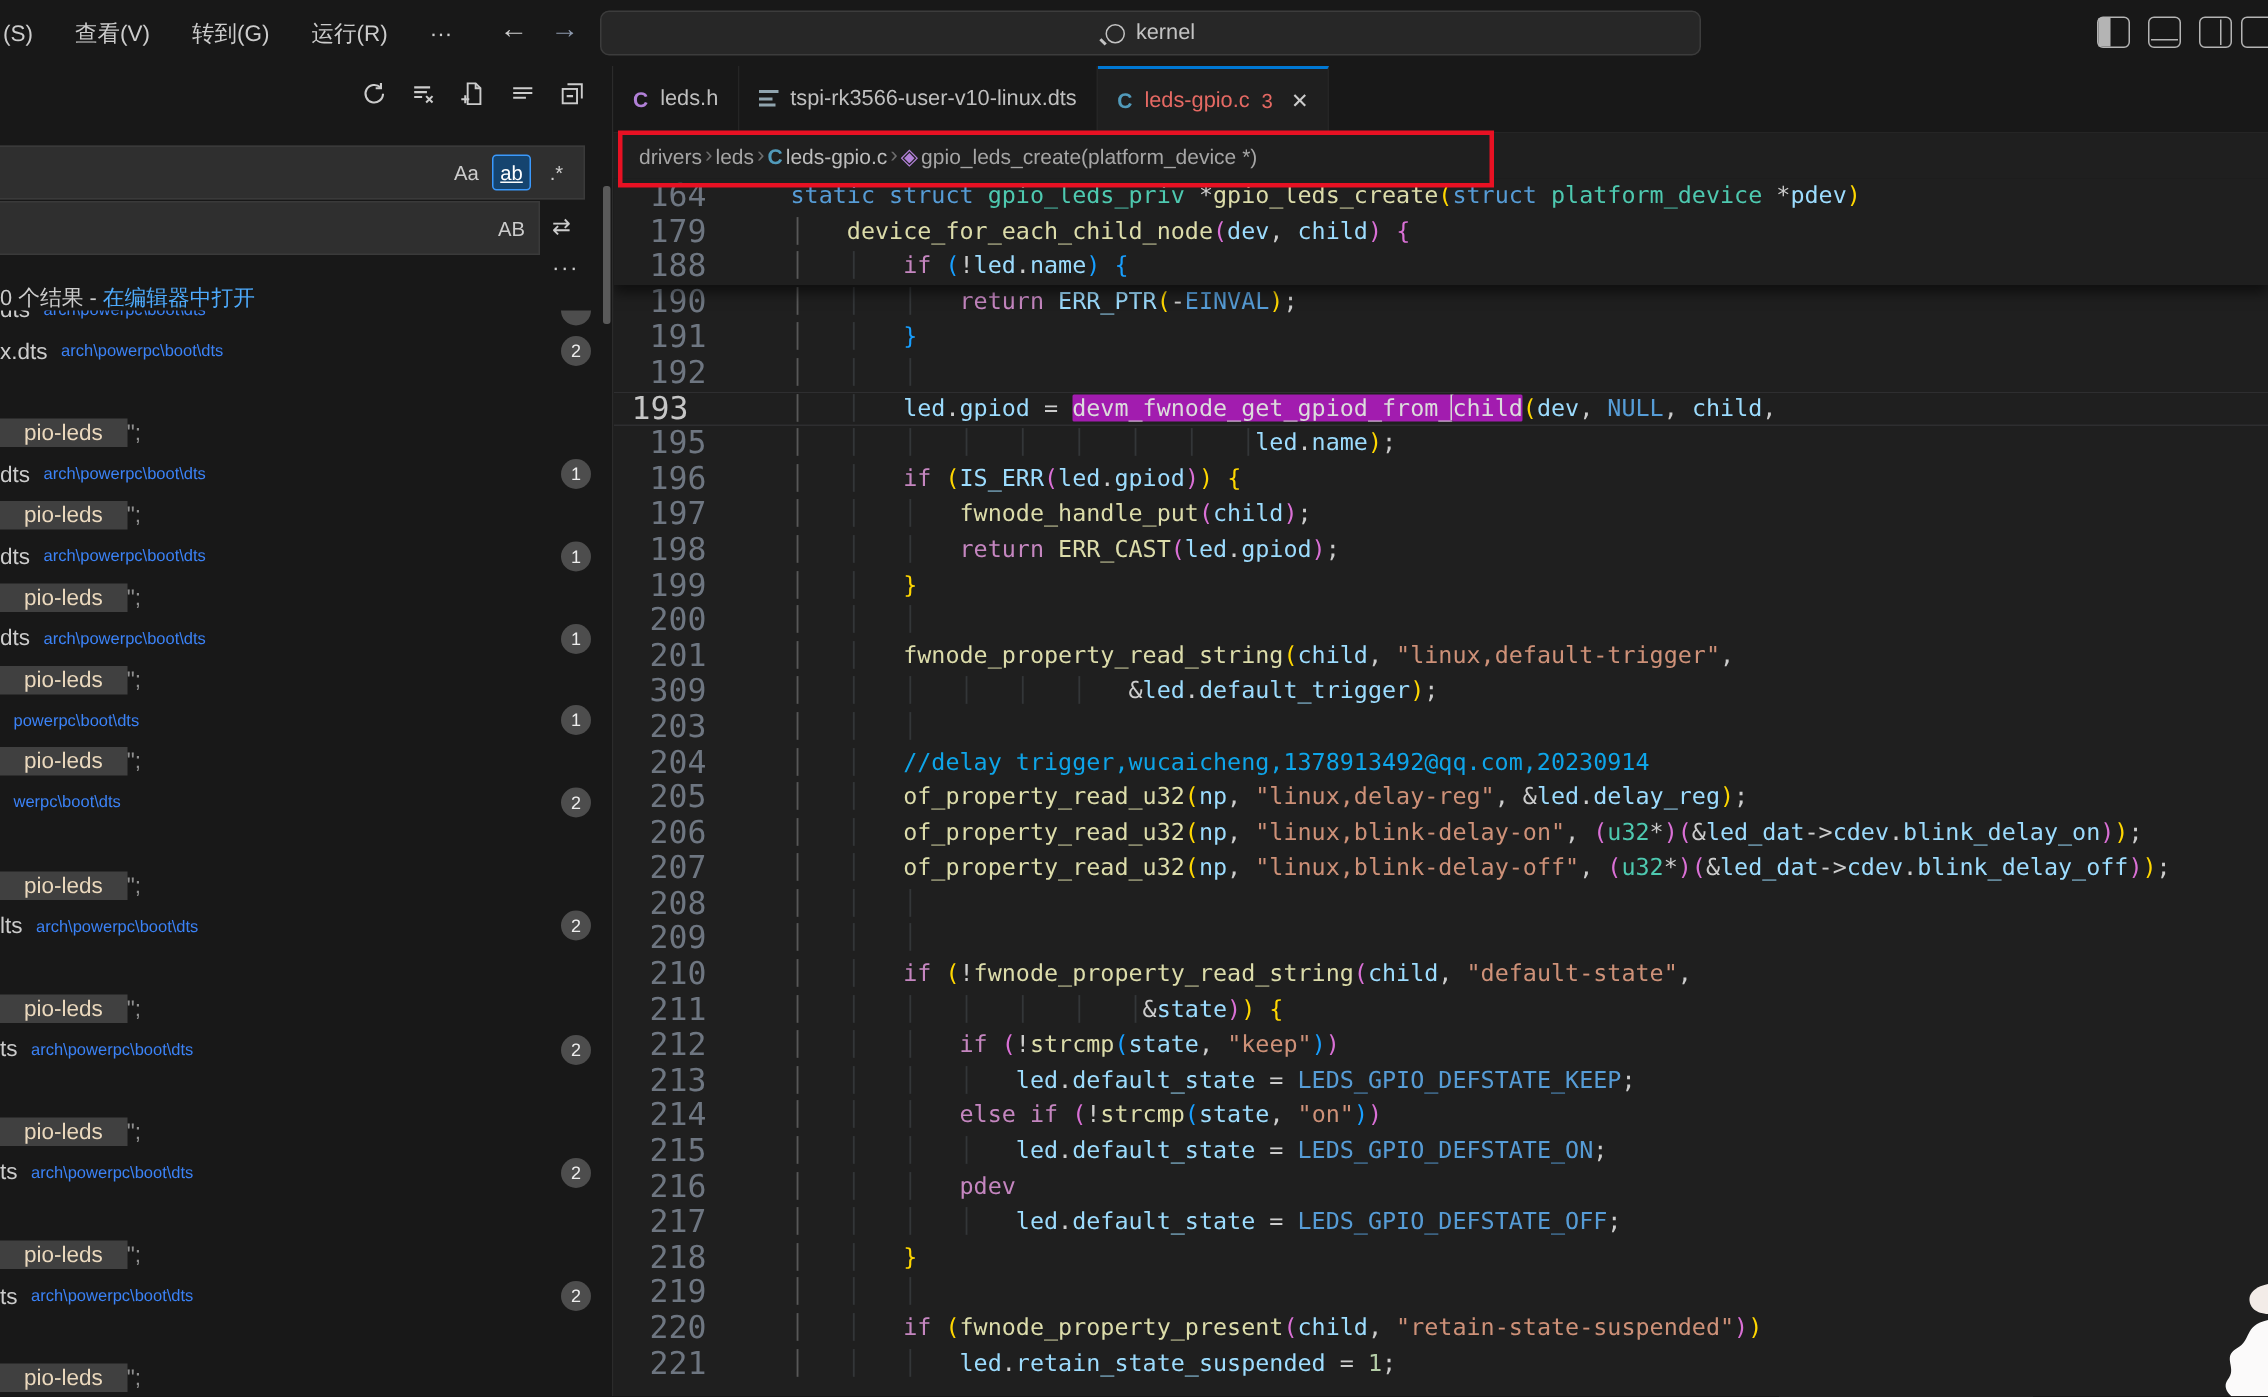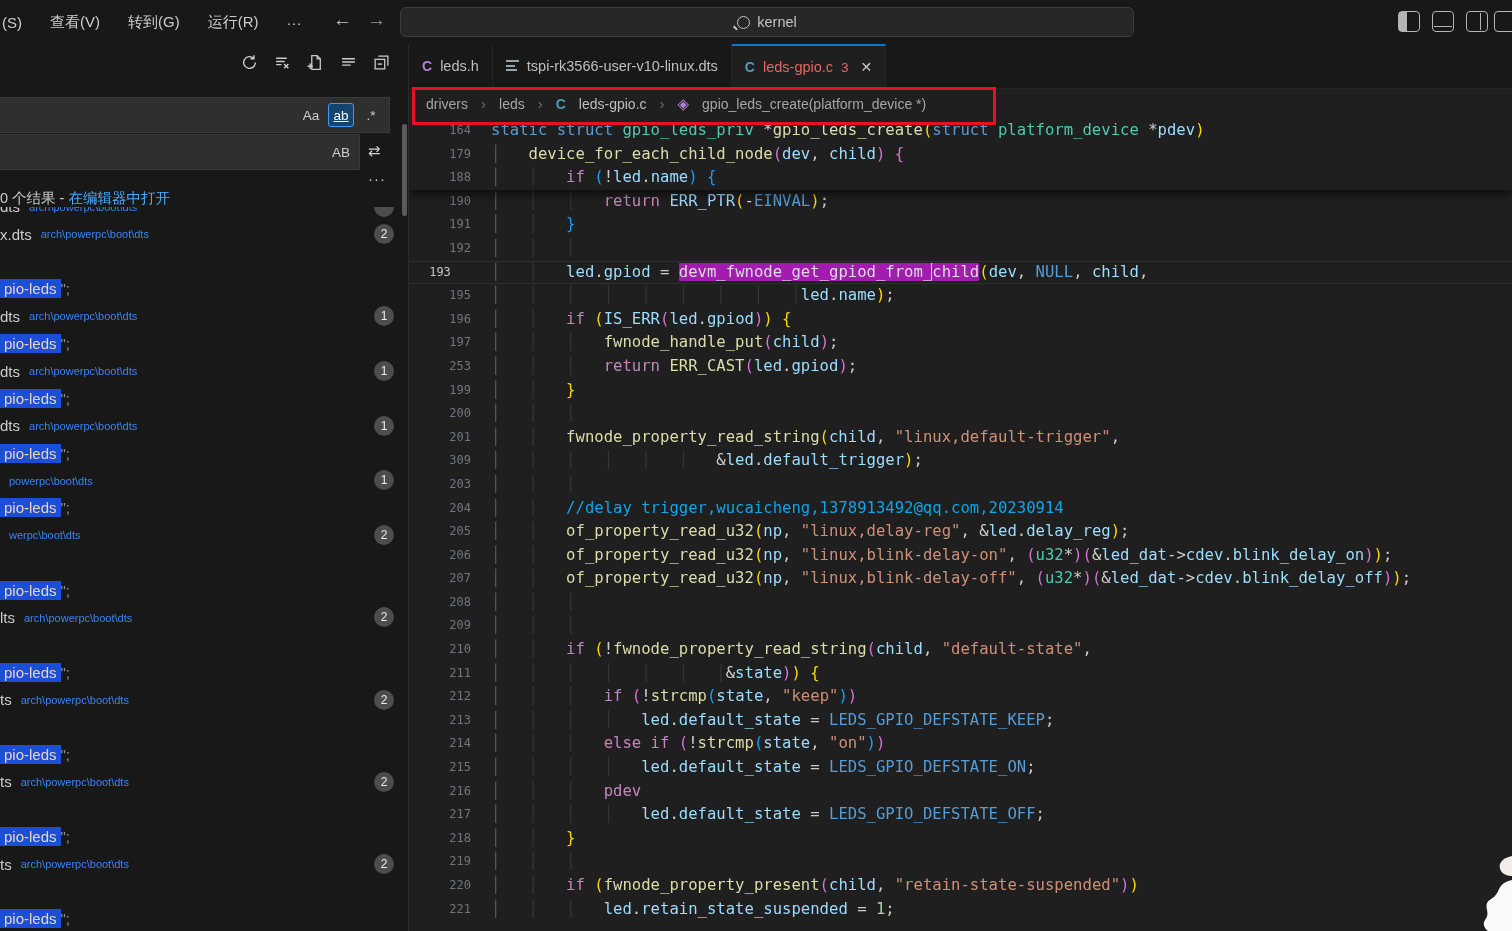--- a/index.html
+++ b/index.html
@@ -44,53 +44,53 @@
   #result-summary{position:absolute;left:0;top:145px;font-size:14.5px;color:#cccccc;white-space:nowrap;}
   #result-summary .link{color:#4daafc;cursor:pointer;}
   #results{position:absolute;left:0;top:163px;right:0;bottom:0;overflow:hidden;}
   .srow{height:27.4px;display:flex;align-items:center;position:relative;white-space:nowrap;
         font-size:15px;cursor:pointer;}
   .srow .fname{color:#cccccc;margin-right:9px;}
   .srow .fpath{color:#3b82f6;font-size:11px;}
   .srow .badge{position:absolute;right:14px;top:3.5px;width:20px;height:20px;border-radius:50%;
                background:#4d4d4d;color:#ededed;font-size:12px;display:flex;align-items:center;
                justify-content:center;}
-  .srow .mhl{background:#1d4ed8;color:#ead8bd;padding:1px 4px;text-align:center;}
+  .srow .mhl{background:#404040;color:#ead8bd;padding:1px 16px;text-align:center;}
   .srow .mpost{color:#8f8f8f;}
   #sb-scroll{position:absolute;right:1px;top:80px;width:5px;height:92px;background:#5a5a5a;border-radius:2px;}
   
   #editor{position:absolute;left:409px;top:44px;right:0;bottom:0;background:#1f1f1f;}
   #tabbar{position:absolute;left:0;top:0;right:0;height:44px;background:#181818;display:flex;
           border-bottom:1px solid #252525;}
   .tab{display:flex;align-items:center;height:43px;padding:0 13px;border-right:1px solid #252525;
        font-size:14.5px;color:#bfbfbf;background:#181818;cursor:pointer;box-sizing:border-box;gap:8px;}
   .tab.active{background:#1f1f1f;height:44px;border-top:2px solid #0078d4;border-bottom:none;
               padding-top:0;color:#e56963;}
   .cicon{font-weight:bold;font-size:14px;}
   .dtsicon{display:inline-block;width:13px;}
   .dtsicon i{display:block;height:2px;background:#90a4ae;margin:2.5px 0;}
   .dtsicon i:nth-child(2){width:9px;}
   .dtsicon i:nth-child(3){width:11px;}
   .tab .prob{color:#e56963;font-size:13.5px;}
   .tab .closex{color:#cccccc;font-size:14px;margin-left:4px;}
   #breadcrumb{position:absolute;left:0;top:44px;right:0;height:31px;display:flex;align-items:center;
-              padding-left:17px;gap:13px;font-size:14px;color:#a5a5a5;white-space:nowrap;}
+              padding-left:17px;gap:2px;font-size:14px;color:#a5a5a5;white-space:nowrap;}
   #breadcrumb .sep{color:#6e6e6e;font-size:15px;}
   #redbox{position:absolute;left:3px;top:43px;width:578px;height:32px;border:3px solid #e81123;
           z-index:6;pointer-events:none;}
   
   #codewrap{position:absolute;left:0;top:75px;right:0;bottom:0;overflow:hidden;
             font-family:"DejaVu Sans Mono",monospace;font-size:15.6px;line-height:23.6px;}
   #sticky{position:relative;z-index:3;background:#1f1f1f;box-shadow:0 5px 8px rgba(0,0,0,0.5);}
   .crow{height:23.6px;display:flex;white-space:pre;box-sizing:border-box;}
   .crow.current{box-shadow:inset 0 1px 0 #2e2e30, inset 0 -1px 0 #2e2e30;}
-  .gut{width:74px;flex:none;text-align:right;padding-right:12px;color:#6e7681;font-size:12px;
+  .gut{width:74px;flex:none;text-align:right;padding-right:12px;color:#6e7681;font-size:21px;
        box-sizing:border-box;}
   .crow.current .gut{color:#c6c6c6;text-align:center;}
-  .ctx{flex:1;padding-left:8px;white-space:pre;}
+  .ctx{flex:1;padding-left:8px;white-space:pre;margin-left:36px;}
   .ga{color:#585858;} .g{color:#333638;}
   .tk-kw{color:#C586C0;} .tk-st{color:#569CD6;} .tk-ty{color:#4EC9B0;} .tk-fn{color:#DCDCAA;}
   .tk-v{color:#9CDCFE;} .tk-s{color:#CE9178;} .tk-c{color:#0ea5e9;} .tk-ct{color:#569CD6;}
   .tk-p{color:#cccccc;} .tk-b1{color:#FFD700;} .tk-b2{color:#DA70D6;} .tk-b3{color:#179FFF;}
   .tk-num{color:#B5CEA8;}
   .tk-whl{background:#a21caf;color:#dcdcdc;border-radius:1px;}
   .caret{display:inline-block;width:2px;height:17px;background:#d7d7d7;vertical-align:-3px;
          margin:0 -1px;}
   #blob{position:absolute;right:0;bottom:0;z-index:8;}
 </style>
@@ -311,21 +311,21 @@
           <div class="crow"><span class="gut">188</span><span class="ctx"><span class="ga">│</span><span class="g">   │   </span><span class="tk-kw">if </span><span class="tk-b3">(</span><span class="tk-p">!</span><span class="tk-v">led</span><span class="tk-p">.</span><span class="tk-v">name</span><span class="tk-b3">)</span><span class="tk-p"> </span><span class="tk-b3">{</span></span></div>
         </div>
       <div id="codebody">
           <div class="crow"><span class="gut">190</span><span class="ctx"><span class="ga">│</span><span class="g">   │   │   </span><span class="tk-kw">return </span><span class="tk-v">ERR_PTR</span><span class="tk-b1">(</span><span class="tk-p">-</span><span class="tk-ct">EINVAL</span><span class="tk-b1">)</span><span class="tk-p">;</span></span></div>
           <div class="crow"><span class="gut">191</span><span class="ctx"><span class="ga">│</span><span class="g">   │   </span><span class="tk-b3">}</span></span></div>
           <div class="crow"><span class="gut">192</span><span class="ctx"><span class="ga">│</span><span class="g">   │   │</span></span></div>
           <div class="crow current"><span class="gut">193</span><span class="ctx"><span class="ga">│</span><span class="g">   │   </span><span class="tk-v">led</span><span class="tk-p">.</span><span class="tk-v">gpiod</span><span class="tk-p"> = </span><span class="tk-whl">devm_fwnode_get_gpiod_from_</span><span class="caret"></span><span class="tk-whl">child</span><span class="tk-b1">(</span><span class="tk-v">dev</span><span class="tk-p">, </span><span class="tk-ct">NULL</span><span class="tk-p">, </span><span class="tk-v">child</span><span class="tk-p">,</span></span></div>
           <div class="crow"><span class="gut">195</span><span class="ctx"><span class="ga">│</span><span class="g">   │   │   │   │   │   │   │   │</span><span class="tk-v">led</span><span class="tk-p">.</span><span class="tk-v">name</span><span class="tk-b1">)</span><span class="tk-p">;</span></span></div>
           <div class="crow"><span class="gut">196</span><span class="ctx"><span class="ga">│</span><span class="g">   │   </span><span class="tk-kw">if </span><span class="tk-b1">(</span><span class="tk-v">IS_ERR</span><span class="tk-b2">(</span><span class="tk-v">led</span><span class="tk-p">.</span><span class="tk-v">gpiod</span><span class="tk-b2">)</span><span class="tk-b1">)</span><span class="tk-p"> </span><span class="tk-b1">{</span></span></div>
           <div class="crow"><span class="gut">197</span><span class="ctx"><span class="ga">│</span><span class="g">   │   │   </span><span class="tk-fn">fwnode_handle_put</span><span class="tk-b2">(</span><span class="tk-v">child</span><span class="tk-b2">)</span><span class="tk-p">;</span></span></div>
-          <div class="crow"><span class="gut">253</span><span class="ctx"><span class="ga">│</span><span class="g">   │   │   </span><span class="tk-kw">return </span><span class="tk-fn">ERR_CAST</span><span class="tk-b2">(</span><span class="tk-v">led</span><span class="tk-p">.</span><span class="tk-v">gpiod</span><span class="tk-b2">)</span><span class="tk-p">;</span></span></div>
+          <div class="crow"><span class="gut">198</span><span class="ctx"><span class="ga">│</span><span class="g">   │   │   </span><span class="tk-kw">return </span><span class="tk-fn">ERR_CAST</span><span class="tk-b2">(</span><span class="tk-v">led</span><span class="tk-p">.</span><span class="tk-v">gpiod</span><span class="tk-b2">)</span><span class="tk-p">;</span></span></div>
           <div class="crow"><span class="gut">199</span><span class="ctx"><span class="ga">│</span><span class="g">   │   </span><span class="tk-b1">}</span></span></div>
           <div class="crow"><span class="gut">200</span><span class="ctx"><span class="ga">│</span><span class="g">   │   │</span></span></div>
           <div class="crow"><span class="gut">201</span><span class="ctx"><span class="ga">│</span><span class="g">   │   </span><span class="tk-fn">fwnode_property_read_string</span><span class="tk-b1">(</span><span class="tk-v">child</span><span class="tk-p">, </span><span class="tk-s">"linux,default-trigger"</span><span class="tk-p">,</span></span></div>
           <div class="crow"><span class="gut">309</span><span class="ctx"><span class="ga">│</span><span class="g">   │   │   │   │   │   </span><span class="tk-p">&amp;</span><span class="tk-v">led</span><span class="tk-p">.</span><span class="tk-v">default_trigger</span><span class="tk-b1">)</span><span class="tk-p">;</span></span></div>
           <div class="crow"><span class="gut">203</span><span class="ctx"><span class="ga">│</span><span class="g">   │   │</span></span></div>
           <div class="crow"><span class="gut">204</span><span class="ctx"><span class="ga">│</span><span class="g">   │   </span><span class="tk-c">//delay trigger,wucaicheng,1378913492@qq.com,20230914</span></span></div>
           <div class="crow"><span class="gut">205</span><span class="ctx"><span class="ga">│</span><span class="g">   │   </span><span class="tk-fn">of_property_read_u32</span><span class="tk-b1">(</span><span class="tk-v">np</span><span class="tk-p">, </span><span class="tk-s">"linux,delay-reg"</span><span class="tk-p">, &amp;</span><span class="tk-v">led</span><span class="tk-p">.</span><span class="tk-v">delay_reg</span><span class="tk-b1">)</span><span class="tk-p">;</span></span></div>
           <div class="crow"><span class="gut">206</span><span class="ctx"><span class="ga">│</span><span class="g">   │   </span><span class="tk-fn">of_property_read_u32</span><span class="tk-b1">(</span><span class="tk-v">np</span><span class="tk-p">, </span><span class="tk-s">"linux,blink-delay-on"</span><span class="tk-p">, </span><span class="tk-b2">(</span><span class="tk-ty">u32</span><span class="tk-p">*</span><span class="tk-b2">)</span><span class="tk-b2">(</span><span class="tk-p">&amp;</span><span class="tk-v">led_dat</span><span class="tk-p">-&gt;</span><span class="tk-v">cdev</span><span class="tk-p">.</span><span class="tk-v">blink_delay_on</span><span class="tk-b2">)</span><span class="tk-b1">)</span><span class="tk-p">;</span></span></div>
           <div class="crow"><span class="gut">207</span><span class="ctx"><span class="ga">│</span><span class="g">   │   </span><span class="tk-fn">of_property_read_u32</span><span class="tk-b1">(</span><span class="tk-v">np</span><span class="tk-p">, </span><span class="tk-s">"linux,blink-delay-off"</span><span class="tk-p">, </span><span class="tk-b2">(</span><span class="tk-ty">u32</span><span class="tk-p">*</span><span class="tk-b2">)</span><span class="tk-b2">(</span><span class="tk-p">&amp;</span><span class="tk-v">led_dat</span><span class="tk-p">-&gt;</span><span class="tk-v">cdev</span><span class="tk-p">.</span><span class="tk-v">blink_delay_off</span><span class="tk-b2">)</span><span class="tk-b1">)</span><span class="tk-p">;</span></span></div>
           <div class="crow"><span class="gut">208</span><span class="ctx"><span class="ga">│</span><span class="g">   │   │</span></span></div>

